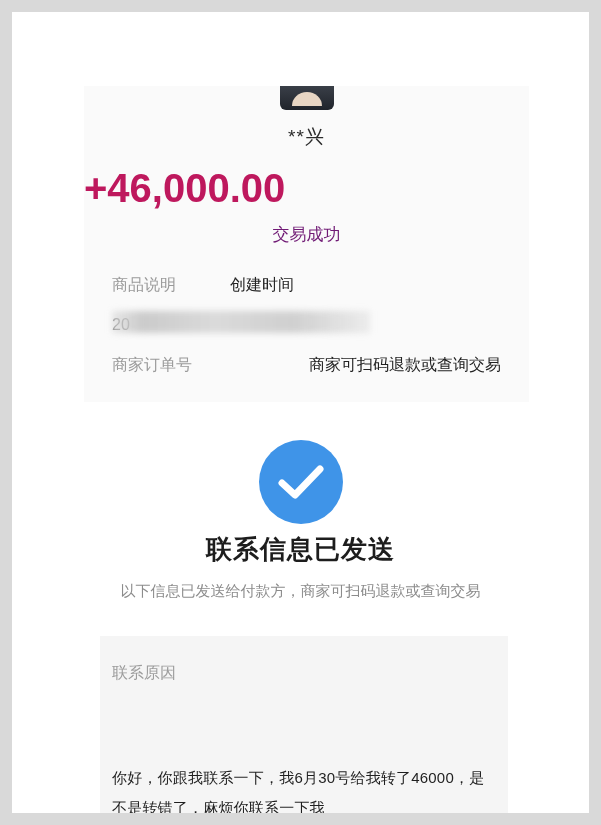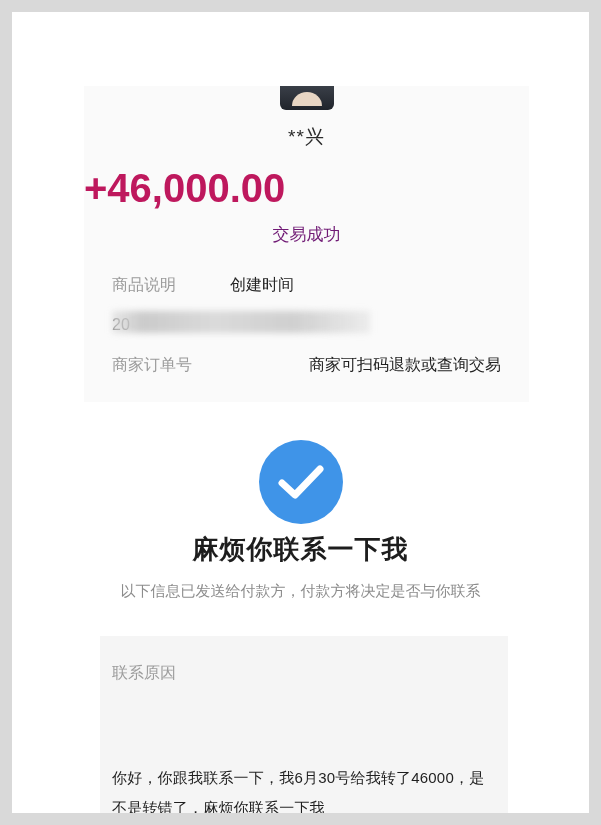--- a/index.html
+++ b/index.html
@@ -226,21 +226,21 @@
   </div>
 
   <div class="check-wrap">
     <div class="check-circle">
       <svg width="46" height="36" viewBox="0 0 46 36" aria-hidden="true">
         <polyline points="4,19 17,31 42,5" fill="none" stroke="#ffffff" stroke-width="7" stroke-linecap="round" stroke-linejoin="round"></polyline>
       </svg>
     </div>
   </div>
 
-  <div class="sent-title">麻烦你联系一下我</div>
-  <div class="sent-sub">以下信息已发送给付款方，付款方将决定是否与你联系</div>
+  <div class="sent-title">联系信息已发送</div>
+  <div class="sent-sub">以下信息已发送给付款方，商家可扫码退款或查询交易</div>
 
   <div class="reason-box">
     <div class="reason-label">联系原因</div>
     <div class="reason-text">你好，你跟我联系一下，我6月30号给我转了46000，是不是转错了，麻烦你联系一下我</div>
   </div>
 
 </div>
 
 </body></html>

